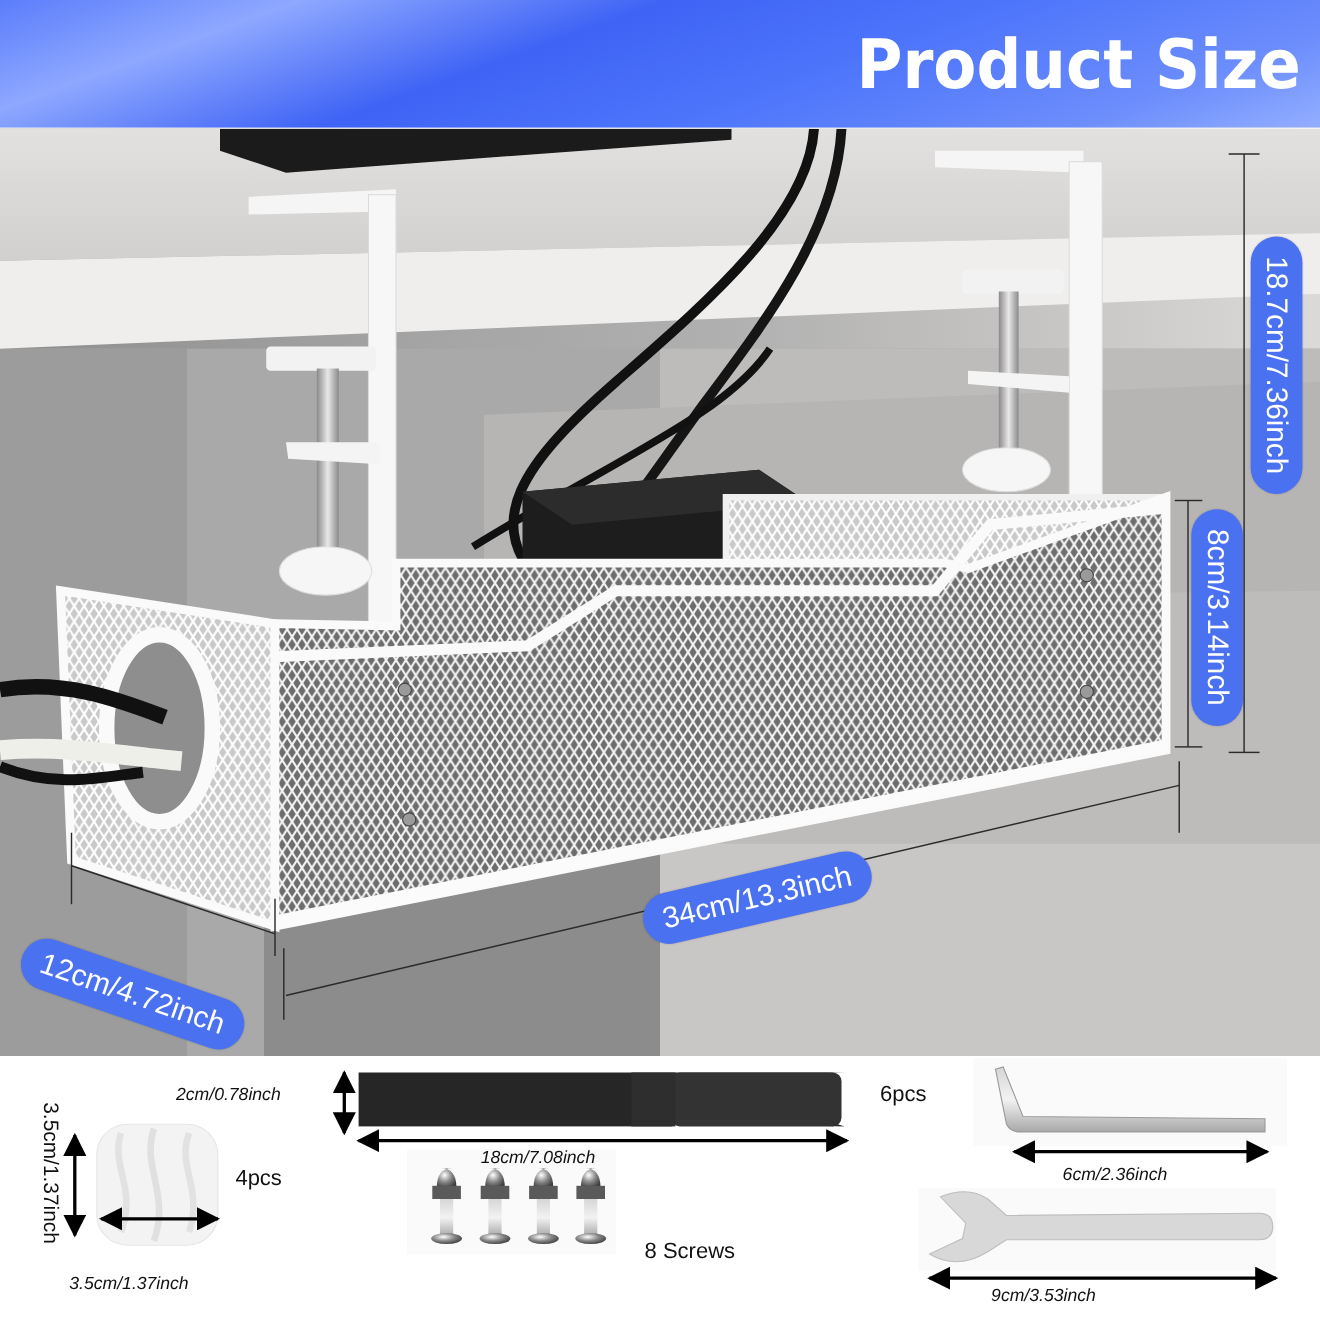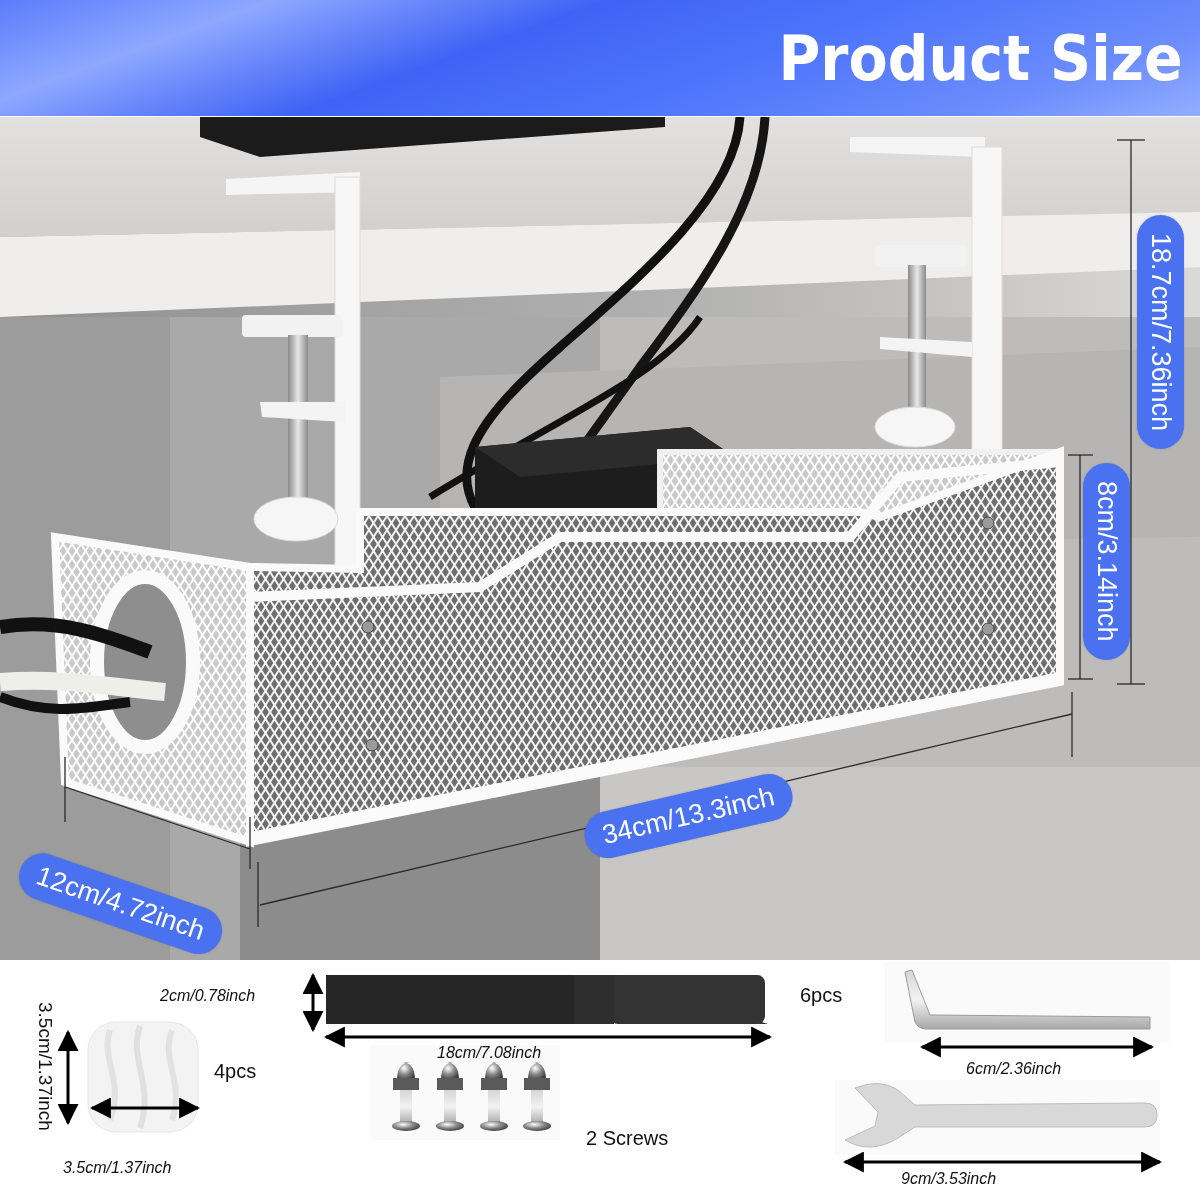--- a/index.html
+++ b/index.html
@@ -223,17 +223,17 @@
   </svg>
 
   <span class="acc-label acc-vertical" style="left:34px; top:42px;">3.5cm/1.37inch</span>
   <span class="acc-label acc-small" style="left:63px; top:199px;">3.5cm/1.37inch</span>
   <span class="acc-label acc-big" style="left:214px; top:100px;">4pcs</span>
 
   <span class="acc-label acc-small" style="left:160px; top:27px;">2cm/0.78inch</span>
   <span class="acc-label acc-small" style="left:437px; top:84px;">18cm/7.08inch</span>
   <span class="acc-label acc-big" style="left:800px; top:24px;">6pcs</span>
 
-  <span class="acc-label acc-big" style="left:586px; top:167px;">2 Screws</span>
+  <span class="acc-label acc-big" style="left:586px; top:167px;">8 Screws</span>
 
   <span class="acc-label acc-small" style="left:966px; top:80px;margin-top:20px;">6cm/2.36inch</span>
   <span class="acc-label acc-small" style="left:901px; top:210px;">9cm/3.53inch</span>
 </div>
 
 </body></html>

